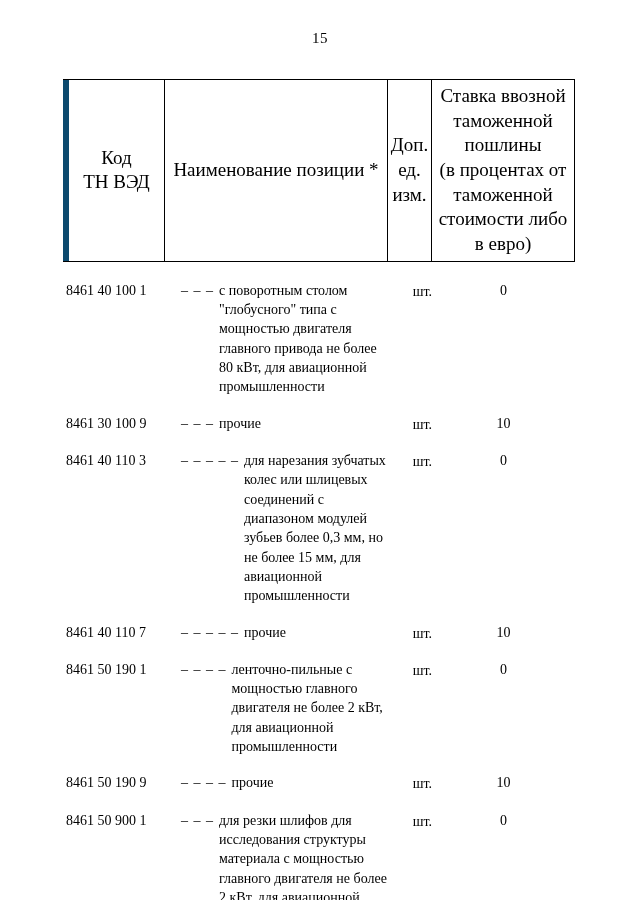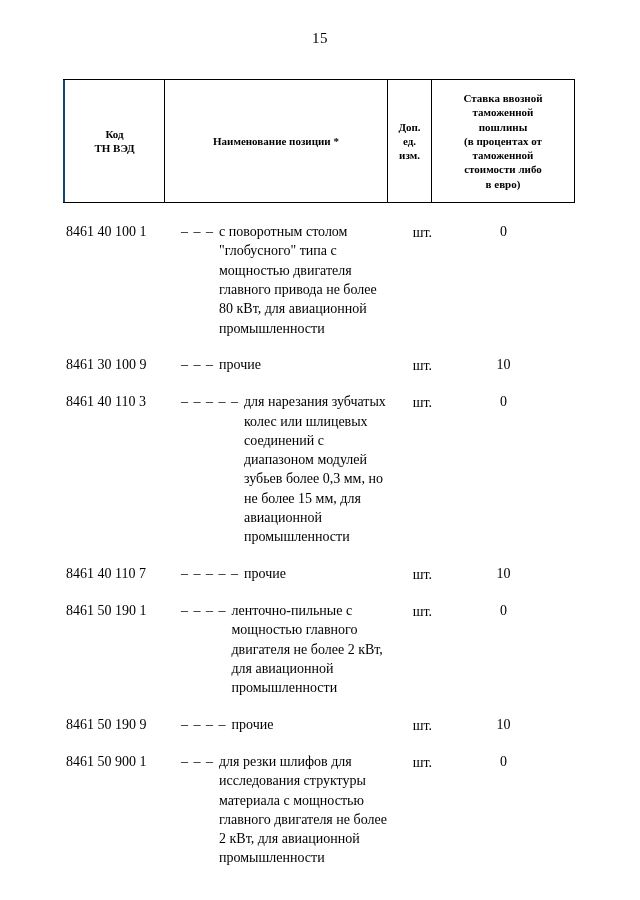--- a/index.html
+++ b/index.html
@@ -32,28 +32,27 @@
     border-bottom: 1.5px solid #000;
   }
   .th {
     border-right: 1px solid #000;
     min-height: 122px;
     display: flex;
     align-items: center;
     justify-content: center;
     text-align: center;
     white-space: pre-line;
-    font-size: 11px;
+    font-size: 19px;
     line-height: 1.3;
     padding: 4px 2px;
     box-sizing: border-box;
-    font-weight: bold;
   }
   .th:first-child {
-    border-left: 2px solid #0c4a6e;
+    border-left: 6px solid #0c4a6e;
   }
   .tbody {
     padding-top: 2px;
   }
   .row {
     display: grid;
     grid-template-columns: 102px 223px 44px 143px;
     margin-top: 17px;
     font-size: 14px;
     line-height: 1.38;

